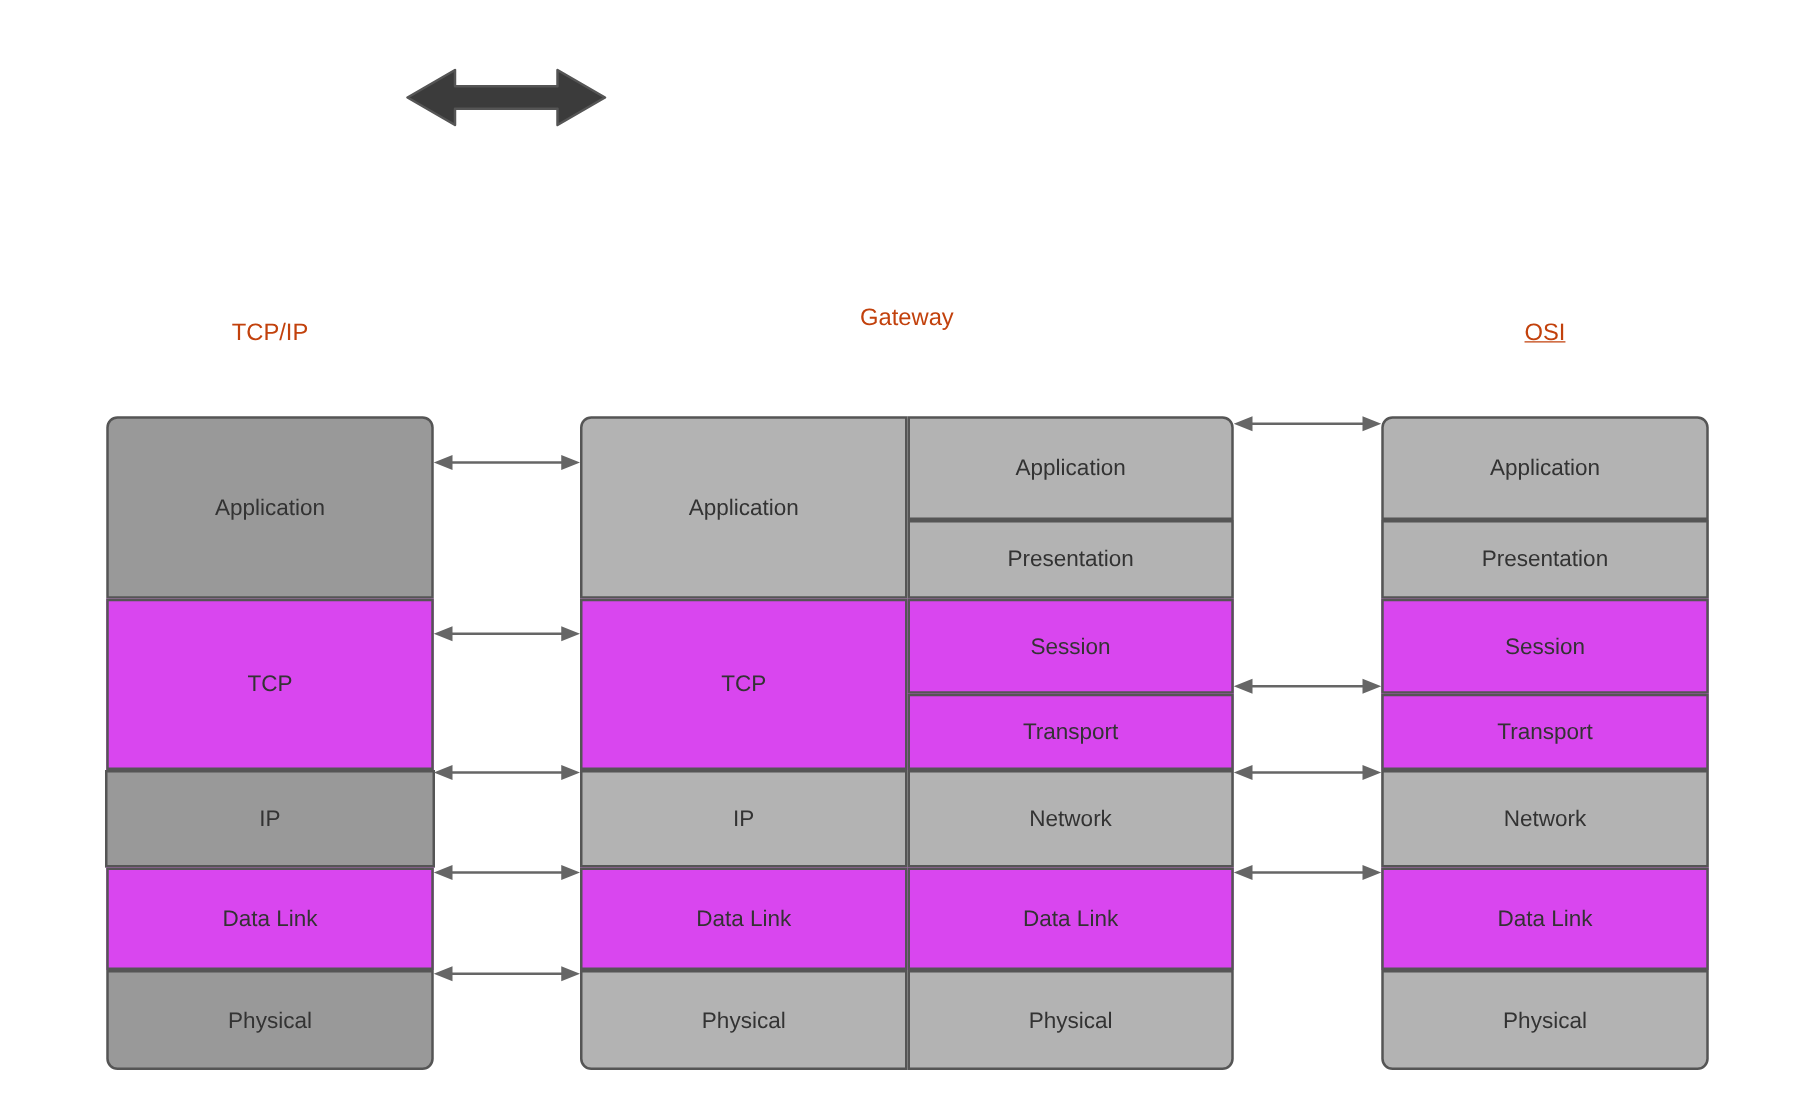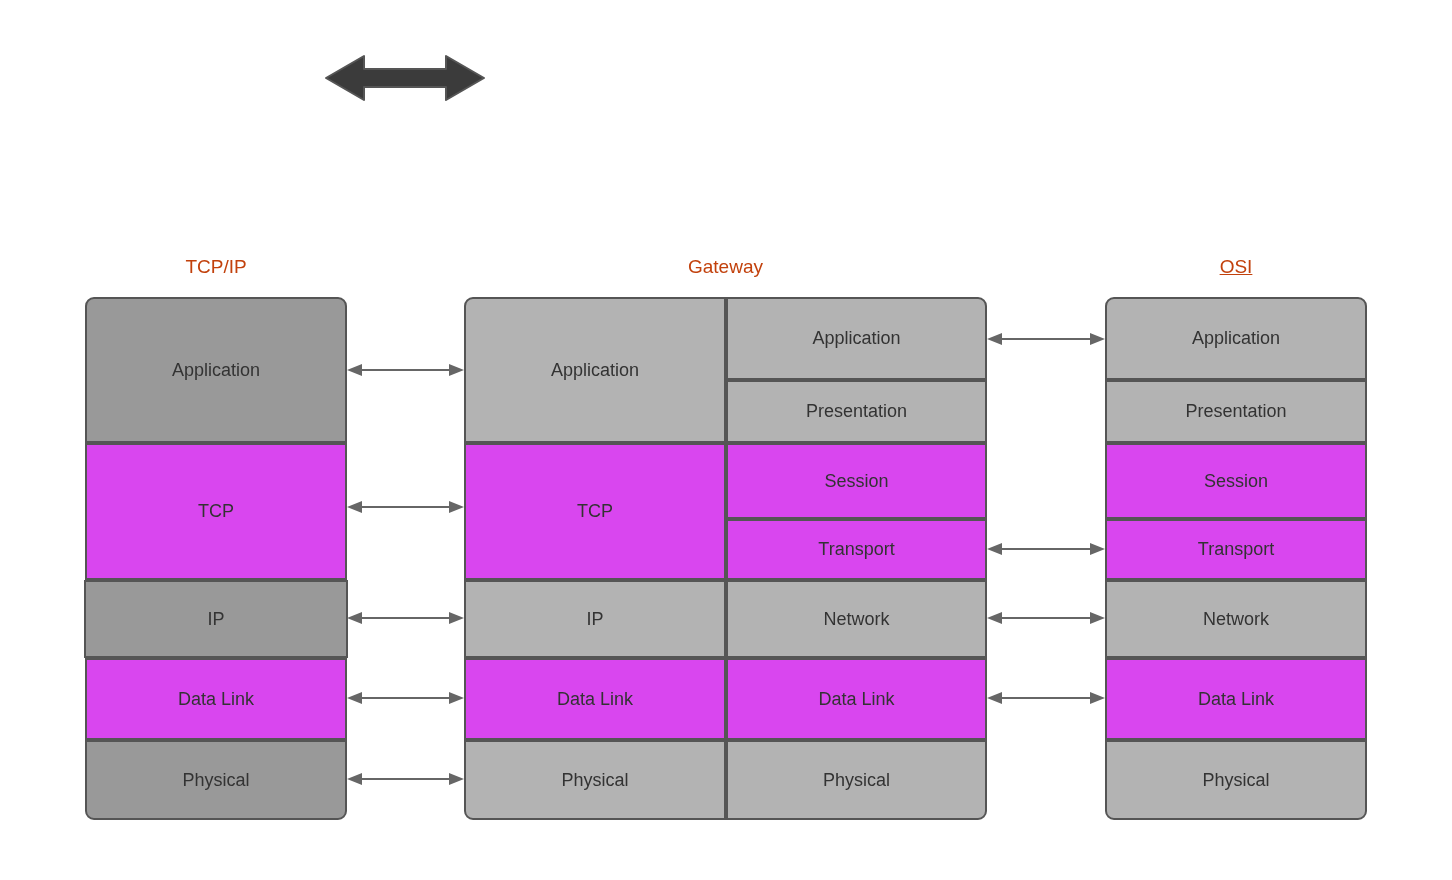--- a/index.html
+++ b/index.html
@@ -32,35 +32,36 @@
   
   .col-header {
     position: absolute;
     text-align: center;
     font-size: 19px;
     line-height: 22px;
     color: #c2410c;
     white-space: nowrap;
   }
   #hdr-tcpip  { left: 85px;   top: 256px; width: 262px; }
-  #hdr-gateway{ left: 464px;  top: 256px; width: 523px; }
+  #hdr-gateway{ left: 464px;  top: 244px; width: 523px; }
   #hdr-osi    { left: 1105px; top: 256px; width: 262px; text-decoration: underline; }
 
   
   .layer {
     position: absolute;
     box-sizing: border-box;
     border: 2px solid #555555;
     display: flex;
     align-items: center;
     justify-content: center;
     font-size: 18px;
     line-height: 21px;
     color: #333333;
     white-space: nowrap;
+    margin-top: 36px;
   }
   .layer.rt { border-top-left-radius: 9px;  border-top-right-radius: 9px; }
   .layer.rb { border-bottom-left-radius: 9px; border-bottom-right-radius: 9px; }
   .layer.rtl { border-top-left-radius: 9px; }
   .layer.rtr { border-top-right-radius: 9px; }
   .layer.rbl { border-bottom-left-radius: 9px; }
   .layer.rbr { border-bottom-right-radius: 9px; }
 
   .fill-dark  { background: #999999; }
   .fill-light { background: #b3b3b3; }

